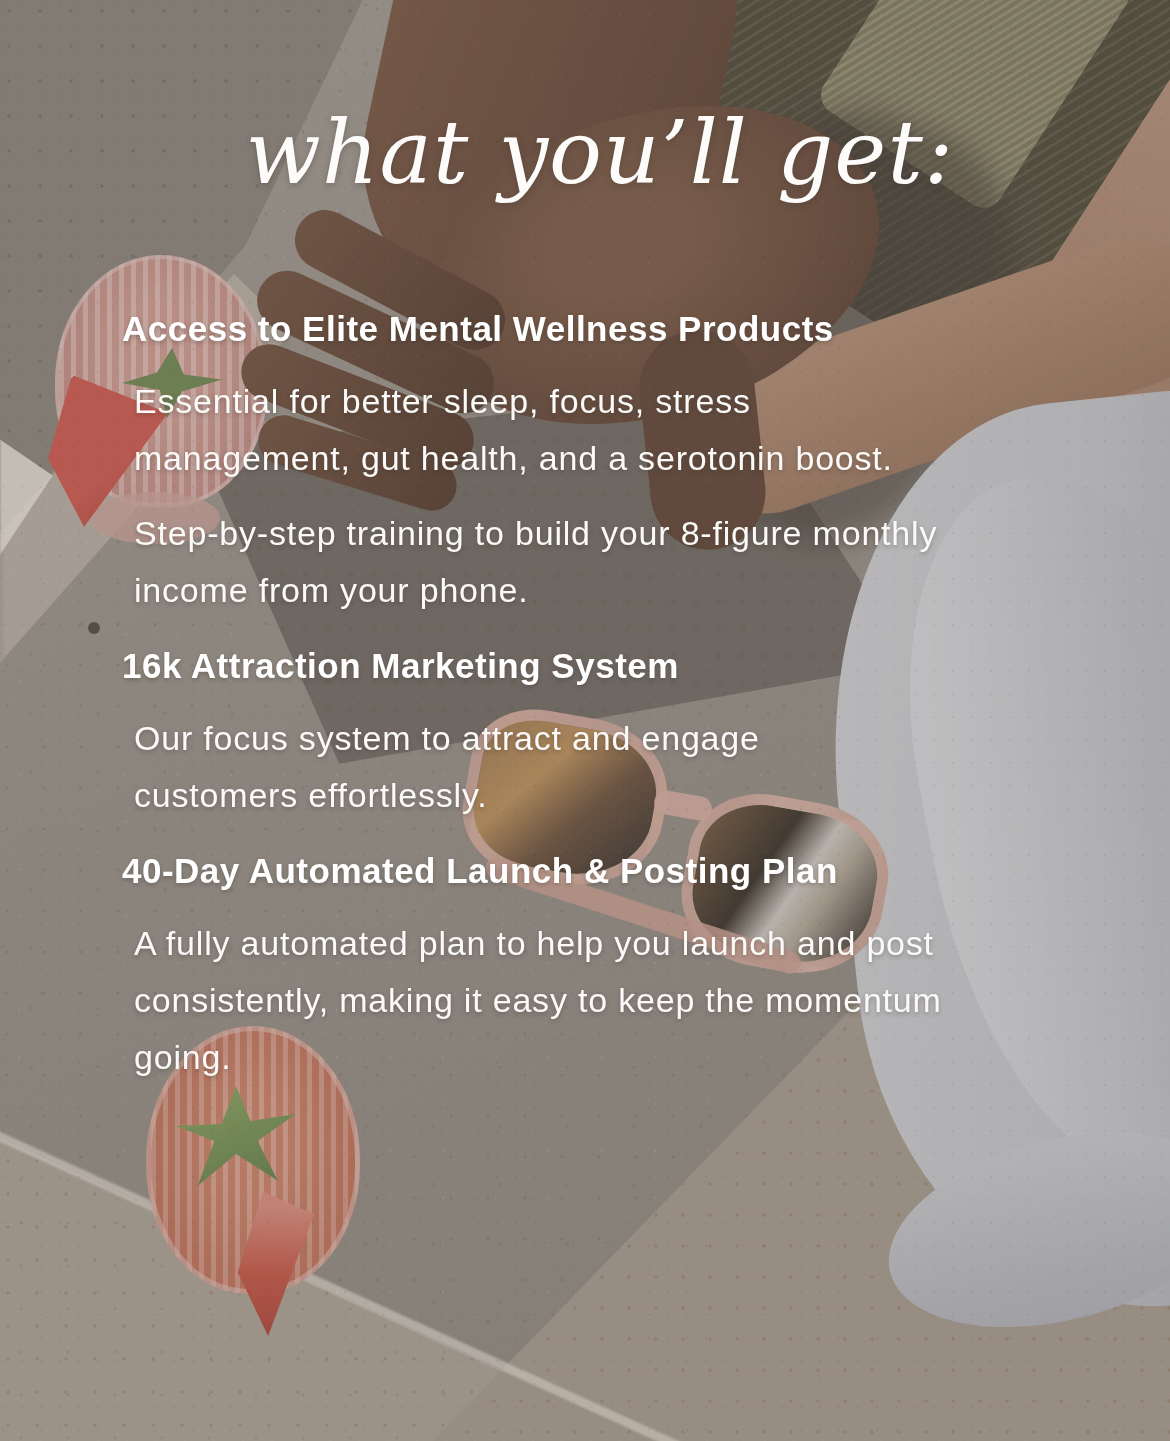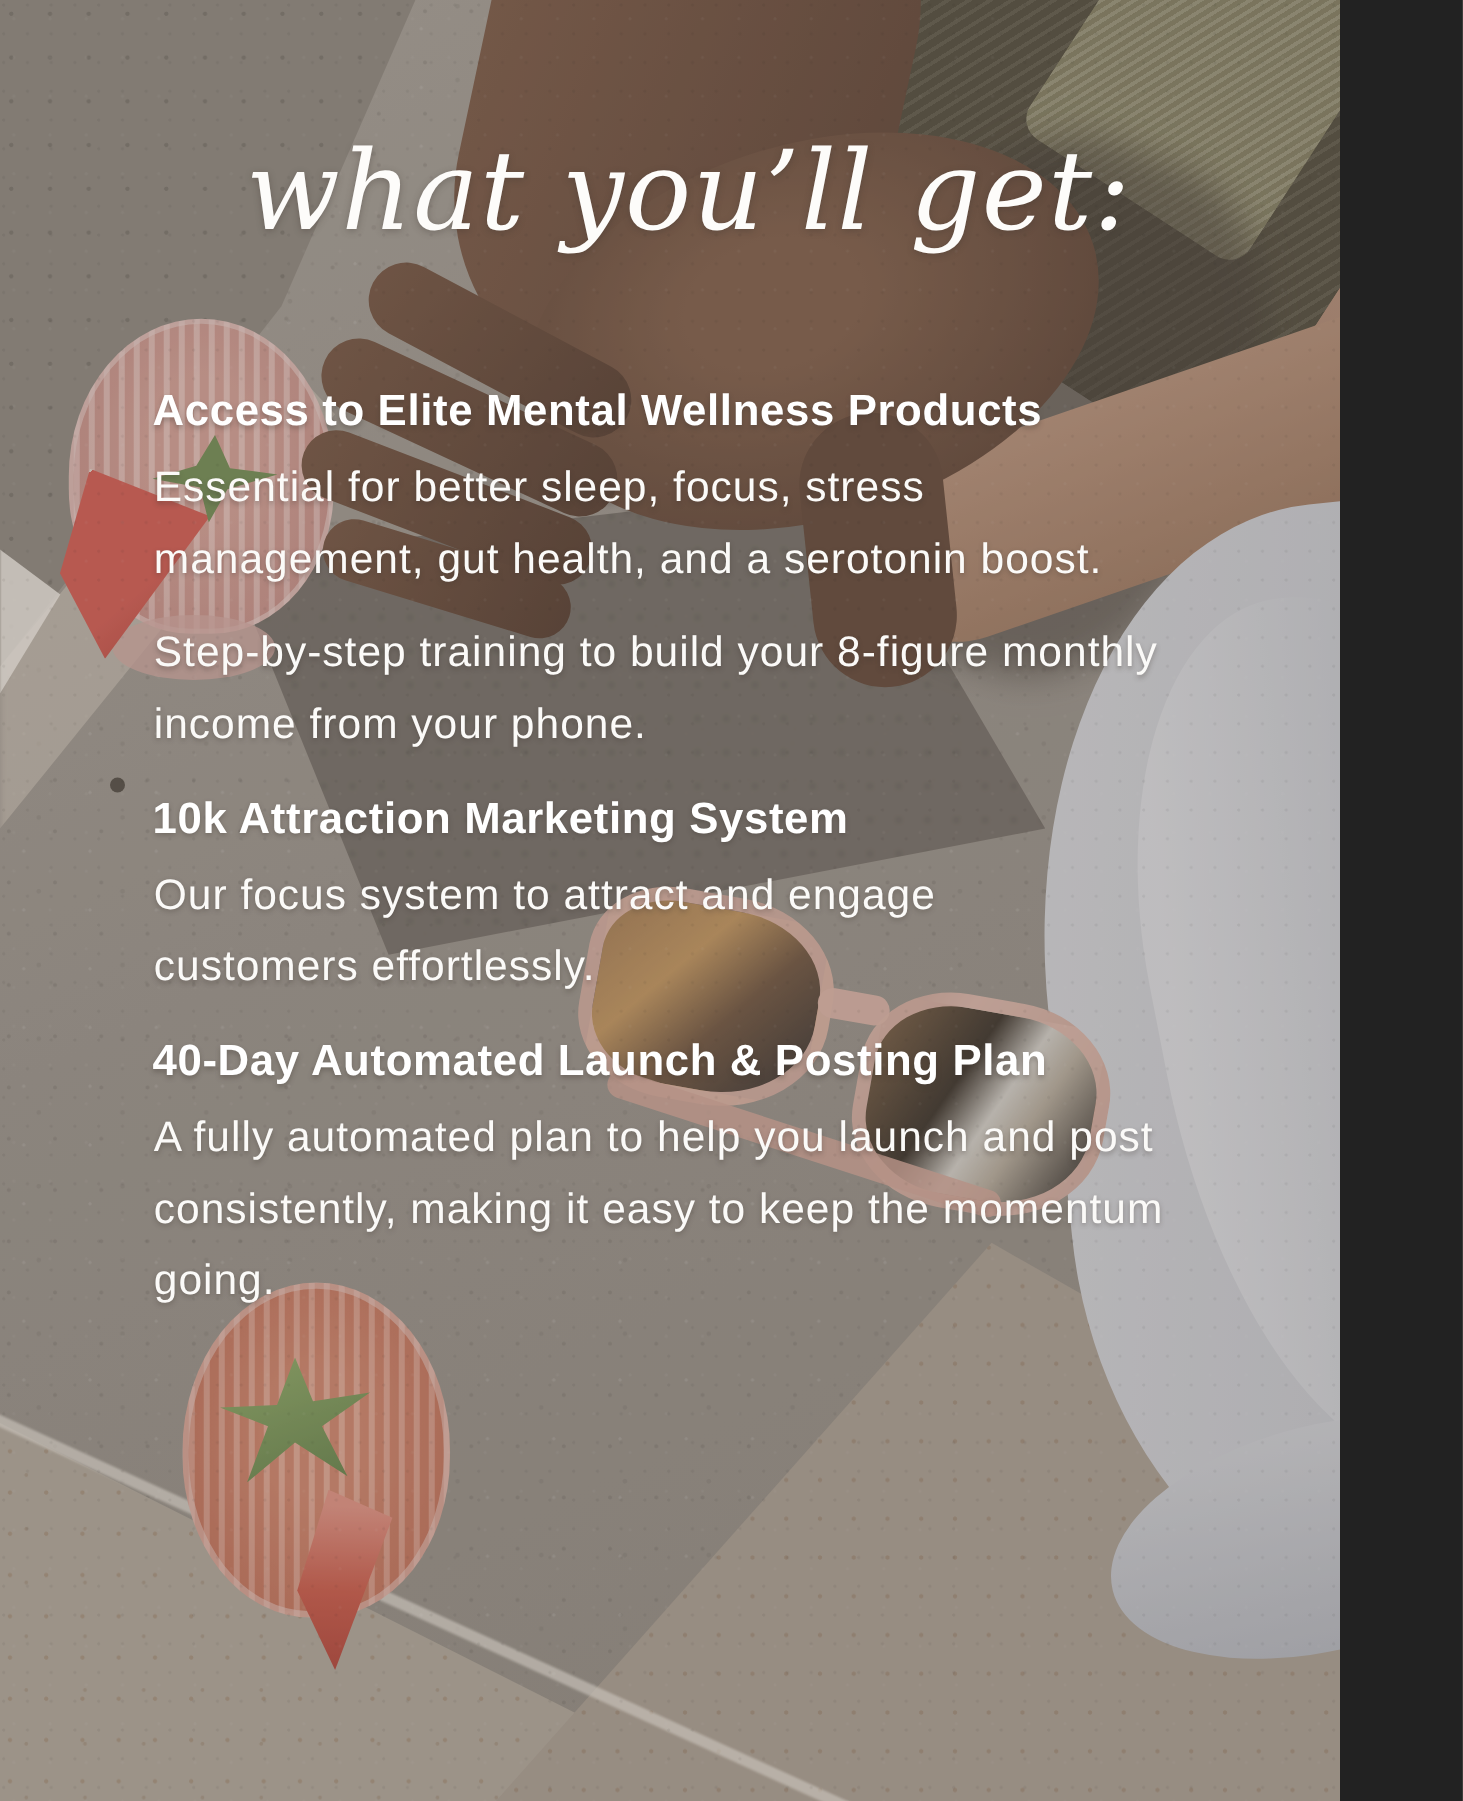--- a/index.html
+++ b/index.html
@@ -1,18 +1,18 @@
 <!DOCTYPE html>
 <html><head>
 <meta charset="utf-8">
 <style>
   html,body{margin:0;padding:0;background:#222;}
   .canvas{
-    position:relative;width:1072px;height:1441px;overflow:hidden;
-    font-family:"Liberation Sans",sans-serif;background:#15803d;
+    position:relative;width:1170px;height:1441px;overflow:hidden;
+    font-family:"Liberation Sans",sans-serif;background:#a16207;
   }
   .canvas *{position:absolute;box-sizing:border-box;}
 
   
   .photo{inset:0;}
   .ph-base{inset:0;
     background-image:
       radial-gradient(circle at 7px 9px, rgba(60,55,48,0.16) 1.2px, transparent 1.9px),
       radial-gradient(circle at 19px 23px, rgba(255,255,255,0.13) 1px, transparent 1.6px),
       radial-gradient(circle at 31px 5px, rgba(60,55,48,0.11) 1.5px, transparent 2.2px),
@@ -136,21 +136,21 @@
   .content{inset:0;}
   .script-heading{left:30px;right:0;top:100px;text-align:center;margin:0;
     font-family:"DejaVu Serif",serif;font-style:italic;font-weight:400;
     font-size:88px;line-height:1.2;color:#fdfcfa;letter-spacing:1px;
     text-shadow:0 2px 6px rgba(60,52,45,0.35);}
   .benefits{left:118px;top:296px;width:1010px;}
   .benefits .benefit{position:static;display:block;margin:0 0 18px 0;}
   .benefit h2{position:static;margin:4px;font-size:35px;font-weight:700;line-height:57px;
     letter-spacing:0.5px;color:#ffffff;white-space:pre;
     text-shadow:0 2px 4px rgba(60,52,45,0.35);}
-  .benefit p{position:static;margin:5px;font-size:34px;font-weight:400;line-height:57px;
+  .benefit p{position:static;margin:16px;font-size:34px;font-weight:400;line-height:57px;
     letter-spacing:0.8px;color:#fbfaf8;white-space:pre;
     text-shadow:0 2px 4px rgba(60,52,45,0.35);}
 </style>
 </head>
 <body>
 
 <div class="canvas">
 
   <div class="photo">
     <div class="ph-base"></div>
@@ -210,21 +210,21 @@
       <section class="benefit">
         <h2>Access to Elite Mental Wellness Products</h2>
         <p>Essential for better sleep, focus, stress
 management, gut health, and a serotonin boost.</p>
       </section>
       <section class="benefit">
         <p>Step-by-step training to build your 8-figure monthly
 income from your phone.</p>
       </section>
       <section class="benefit">
-        <h2>10k Attraction Marketing System</h2>
+        <h2>16k Attraction Marketing System</h2>
         <p>Our focus system to attract and engage
 customers effortlessly.</p>
       </section>
       <section class="benefit">
         <h2>40-Day Automated Launch &amp; Posting Plan</h2>
         <p>A fully automated plan to help you launch and post
 consistently, making it easy to keep the momentum
 going.</p>
       </section>
     </div>

